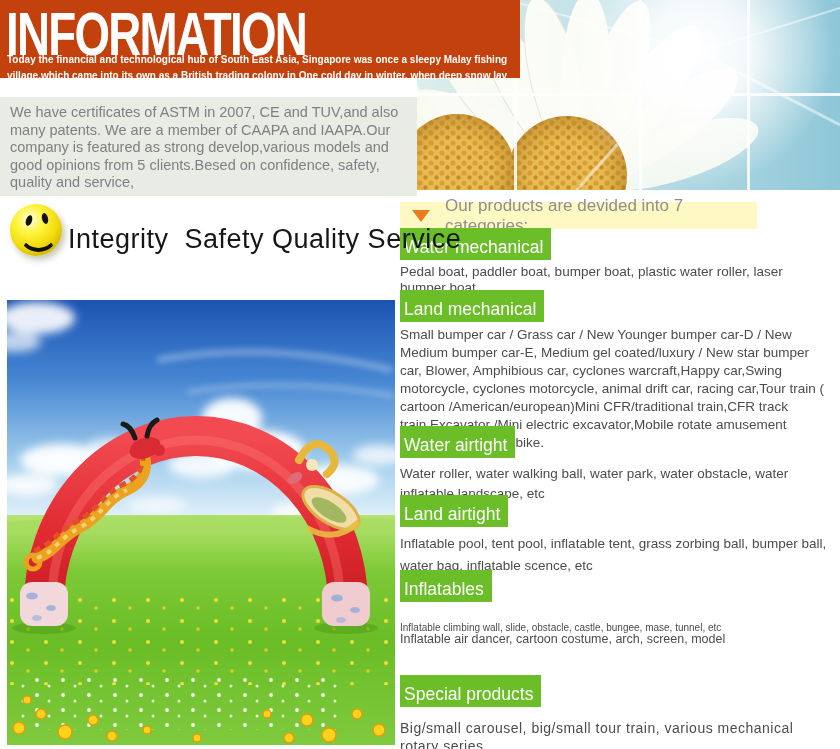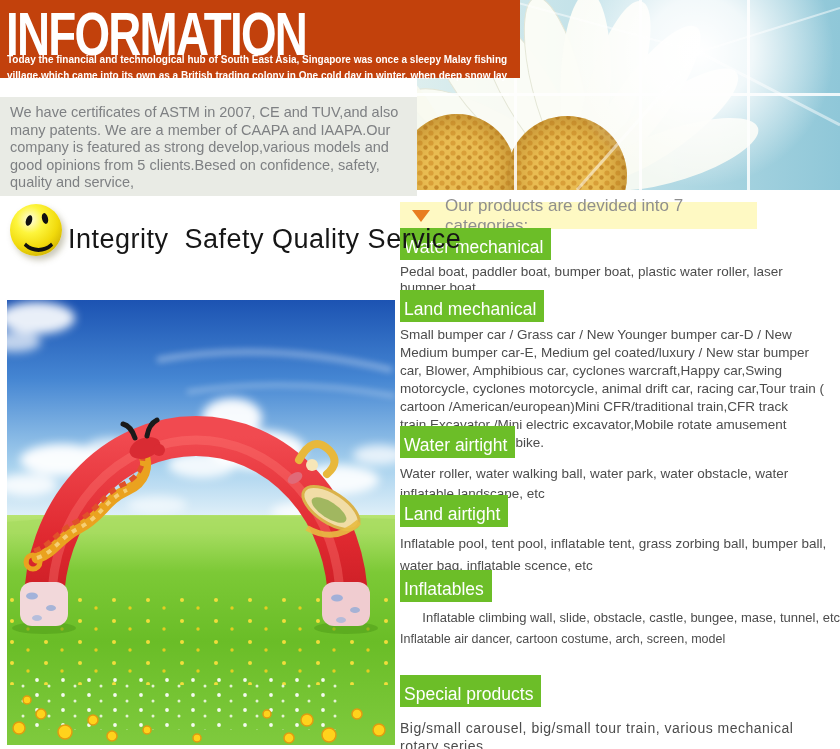--- a/index.html
+++ b/index.html
@@ -66,21 +66,21 @@
   .sec { position:absolute; left:0; width:432px; }
   .badge {
     display:inline-block; background:#6CBE28; color:#ffffff;
     font-size:17.5px; padding:9px 8px 3px 4px; line-height:1.15;
   }
   .items { margin-top:4px; font-size:13.5px; color:#4C4C4C; line-height:18px; width:430px; }
   .sec.s1 { top:26px; }  .sec.s1 .items { line-height:16px; }
   .sec.s2 { top:88px; }  .sec.s2 .items { line-height:18px; }
   .sec.s3 { top:224px; } .sec.s3 .items { line-height:19.5px; margin-top:6px; }
   .sec.s4 { top:293px; } .sec.s4 .items { line-height:22px; margin-top:6px; }
-  .sec.s5 { top:368px; } .sec.s5 .items { font-size:13px; margin-top:7px; width:440px;text-align:right; }
+  .sec.s5 { top:368px; } .sec.s5 .items { font-size:10px; margin-top:17px; width:440px; }
   .sec.s6 { top:421px; } .sec.s6 .items { font-size:12.5px; margin-top:7px; }
   .sec.s7 { top:473px; } .sec.s7 .items { font-size:14px; letter-spacing:.5px; margin-top:12px; }
 </style>
 </head>
 <body>
 
 <div class="page">
 
   <div class="daisy-wrap">
     <svg width="423" height="190" viewBox="0 0 423 190">

